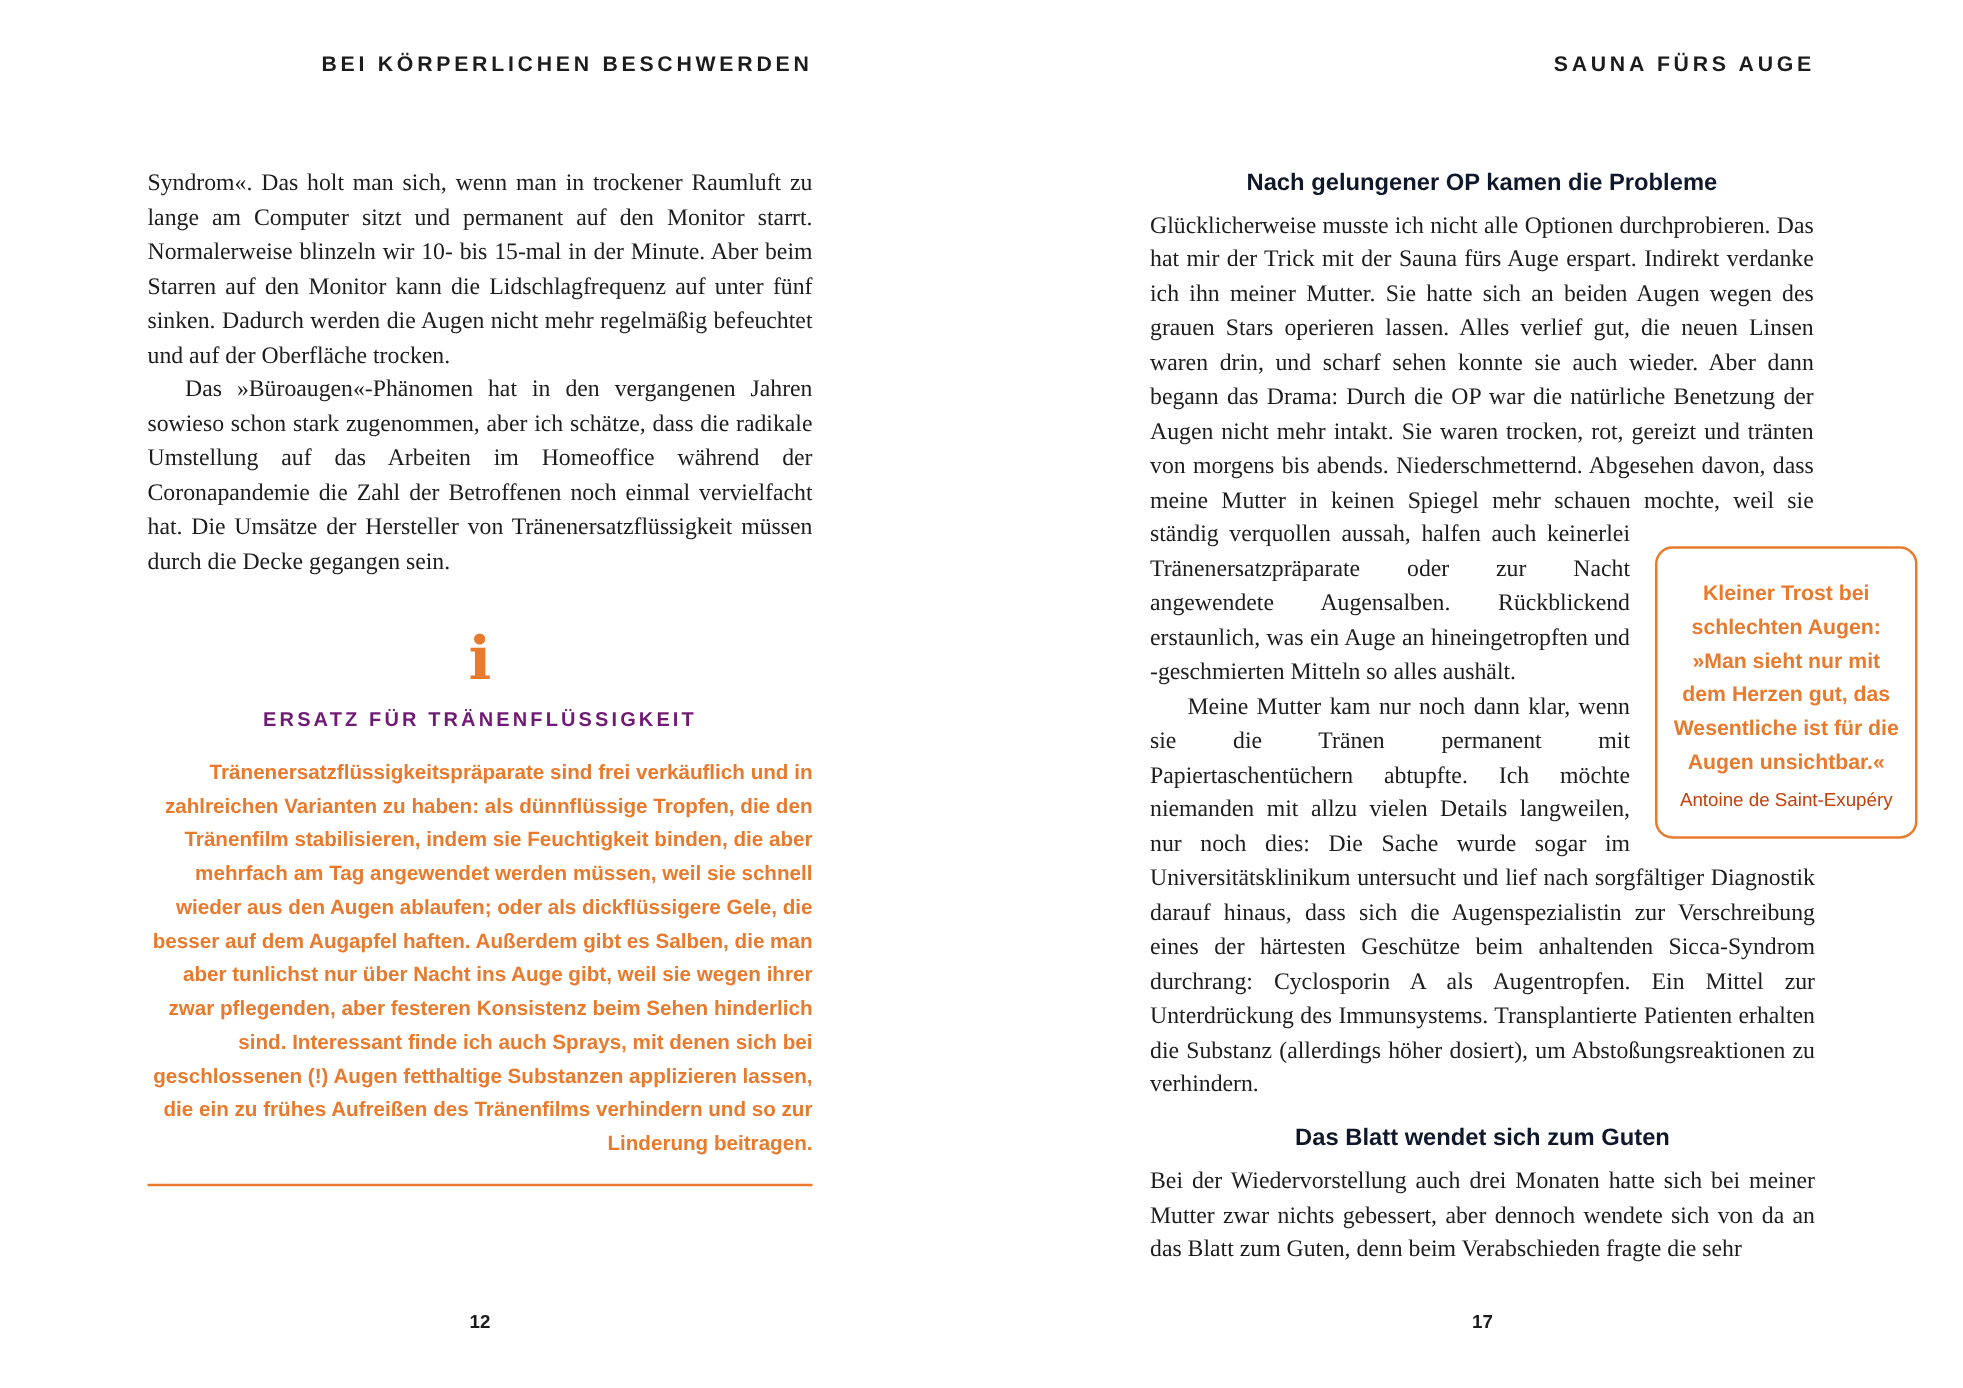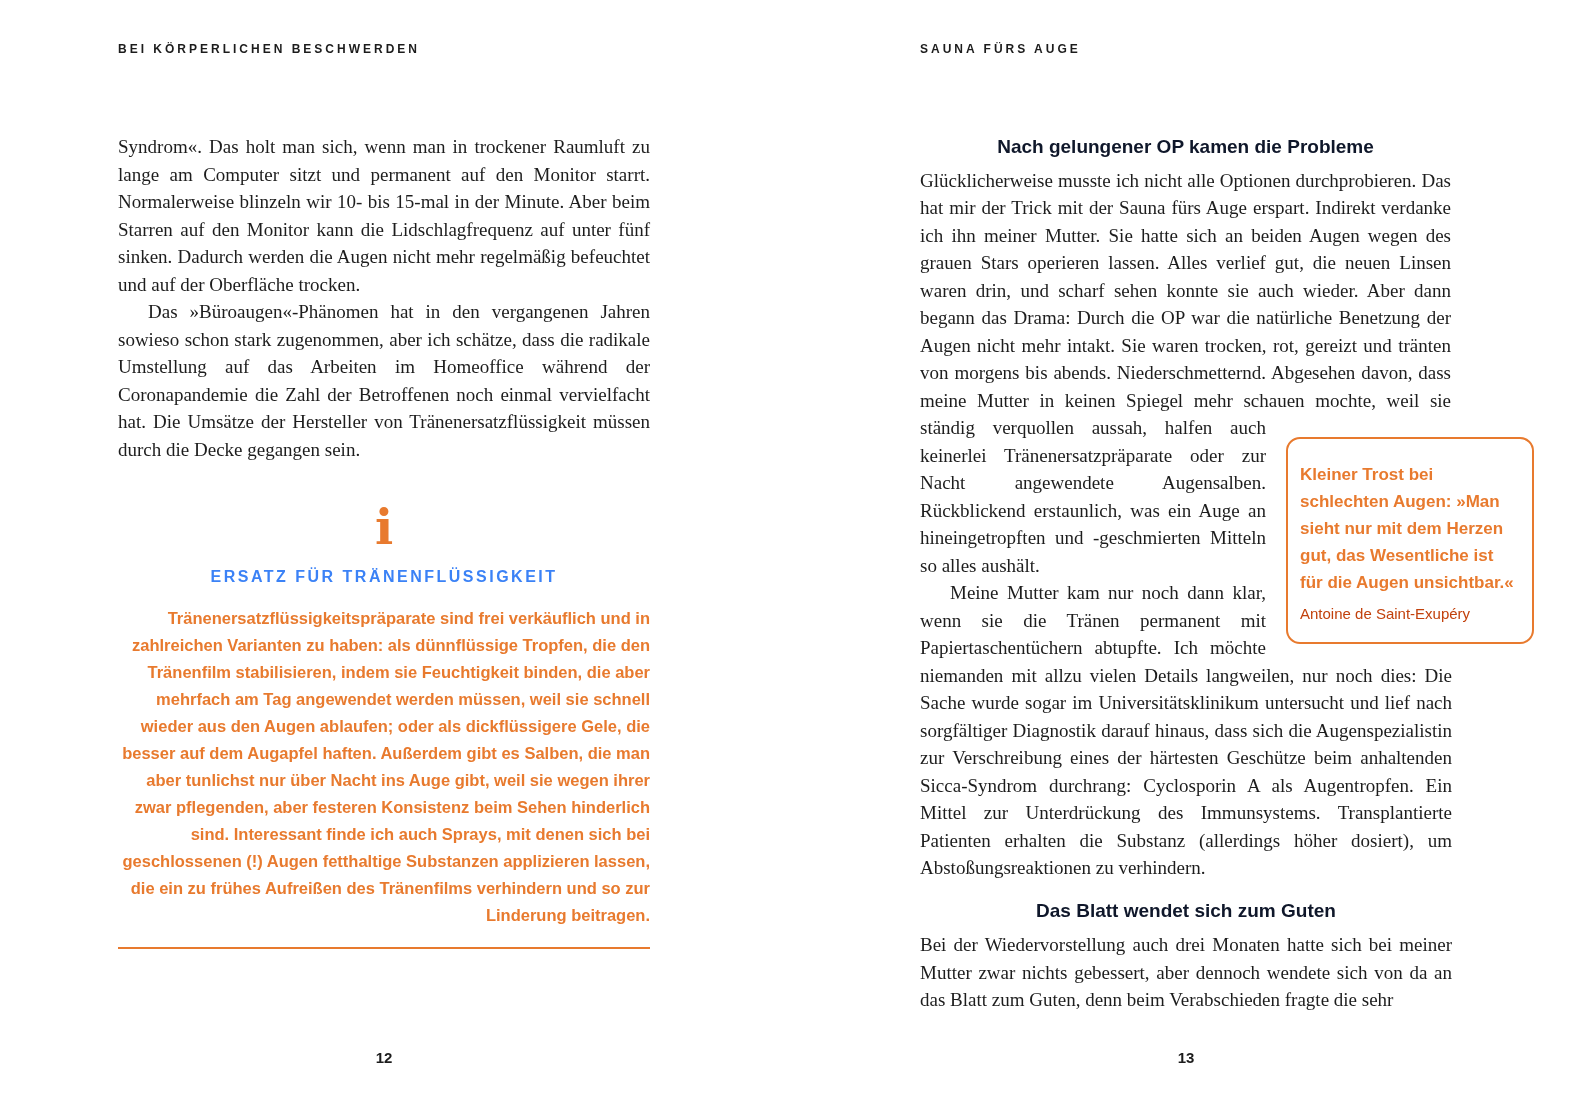--- a/index.html
+++ b/index.html
@@ -12,23 +12,23 @@
     position: relative;
     overflow: hidden;
   }
   .spread { position: absolute; inset: 0; }
   .page { position: absolute; top: 0; bottom: 0; }
   .page-left  { left: 118px; width: 532px; }
   .page-right { left: 920px; width: 532px; }
 
   .running-head {
     position: absolute; top: 42px; left: 0; right: 0;
-    text-align: left;
+    text-align: right;
     font-family: "Liberation Sans", sans-serif;
-    font-weight: 700; font-size: 12px;
+    font-weight: 700; font-size: 17px;
     letter-spacing: 3px;
     color: #1c1c1c;
     white-space: nowrap;
   }
 
   .flow {
     position: absolute; top: 133px; left: 0; right: 0;
     font-size: 19px; line-height: 27.5px;
     text-align: justify;
     hyphens: auto; -webkit-hyphens: auto;
@@ -44,21 +44,21 @@
     font-weight: 700;
     font-size: 48px; line-height: 48px;
     color: var(--accent, #e87a2e);
   }
   .info-heading {
     margin-top: 12px;
     text-align: center;
     font-family: "Liberation Sans", sans-serif;
     font-weight: 700; font-size: 16px;
     letter-spacing: 2.5px;
-    color: #3b82f6;
+    color: #701a75;
   }
   .info-text {
     margin-top: 14px;
     text-align: right;
     font-family: "Liberation Sans", sans-serif;
     font-weight: 700;
     font-size: 16.5px; line-height: 27px;
     color: var(--accent, #e87a2e);
     hyphens: manual;
   }
@@ -76,26 +76,26 @@
     margin: 0 0 6px 0;
     color: #0f172a;
     text-indent: 0;
   }
   .sec-heading.second { margin: 15px 0 7px 0; }
 
   .float-spacer { float: right; width: 1px; height: 304px; }
 
   .sidebar-box {
     float: right; clear: right;
-    width: 248px;
+    width: 210px;
     margin: 0 -82px 14px 20px;
     border: 2.5px solid var(--accent, #e87a2e);
     border-radius: 14px;
     padding: 22px 12px 18px 12px;
-    text-align: left;
+    text-align: center;
     font-family: "Liberation Sans", sans-serif;
     text-indent: 0;
     hyphens: manual;
     background: #ffffff;
   }
   .sidebar-quote {
     font-weight: 700;
     font-size: 17px; line-height: 27px;
     color: var(--accent, #e87a2e);
   }
@@ -145,16 +145,16 @@
       </aside>
 
       <h2 class="sec-heading">Nach gelungener OP kamen die Probleme</h2>
       <p>Glücklicherweise musste ich nicht alle Optionen durchprobieren. Das hat mir der Trick mit der Sauna fürs Auge erspart. Indirekt verdanke ich ihn meiner Mutter. Sie hatte sich an beiden Augen wegen des grauen Stars operieren lassen. Alles verlief gut, die neuen Linsen waren drin, und scharf sehen konnte sie auch wieder. Aber dann begann das Drama: Durch die OP war die natürliche Benetzung der Augen nicht mehr intakt. Sie waren trocken, rot, gereizt und tränten von morgens bis abends. Niederschmetternd. Abgesehen davon, dass meine Mutter in keinen Spiegel mehr schauen mochte, weil sie ständig verquollen aussah, halfen auch keinerlei Tränenersatzpräparate oder zur Nacht angewendete Augensalben. Rückblickend erstaunlich, was ein Auge an hineingetropften und -geschmierten Mitteln so alles aushält.</p>
       <p class="indent">Meine Mutter kam nur noch dann klar, wenn sie die Tränen permanent mit Papiertaschentüchern abtupfte. Ich möchte niemanden mit allzu vielen Details langweilen, nur noch dies: Die Sache wurde sogar im Universitätsklinikum untersucht und lief nach sorgfältiger Diagnostik darauf hinaus, dass sich die Augenspezialistin zur Verschreibung eines der härtesten Geschütze beim anhaltenden Sicca-Syndrom durchrang: Cyclosporin A als Augentropfen. Ein Mittel zur Unterdrückung des Immunsystems. Transplantierte Patienten erhalten die Substanz (allerdings höher dosiert), um Abstoßungsreaktionen zu verhindern.</p>
 
       <h2 class="sec-heading second">Das Blatt wendet sich zum Guten</h2>
       <p>Bei der Wiedervorstellung auch drei Monaten hatte sich bei meiner Mutter zwar nichts gebessert, aber dennoch wendete sich von da an das Blatt zum Guten, denn beim Verabschieden fragte die sehr</p>
     </div>
 
-    <div class="page-number">13</div>
+    <div class="page-number">17</div>
   </div>
 
 </div>
 
 </body></html>

